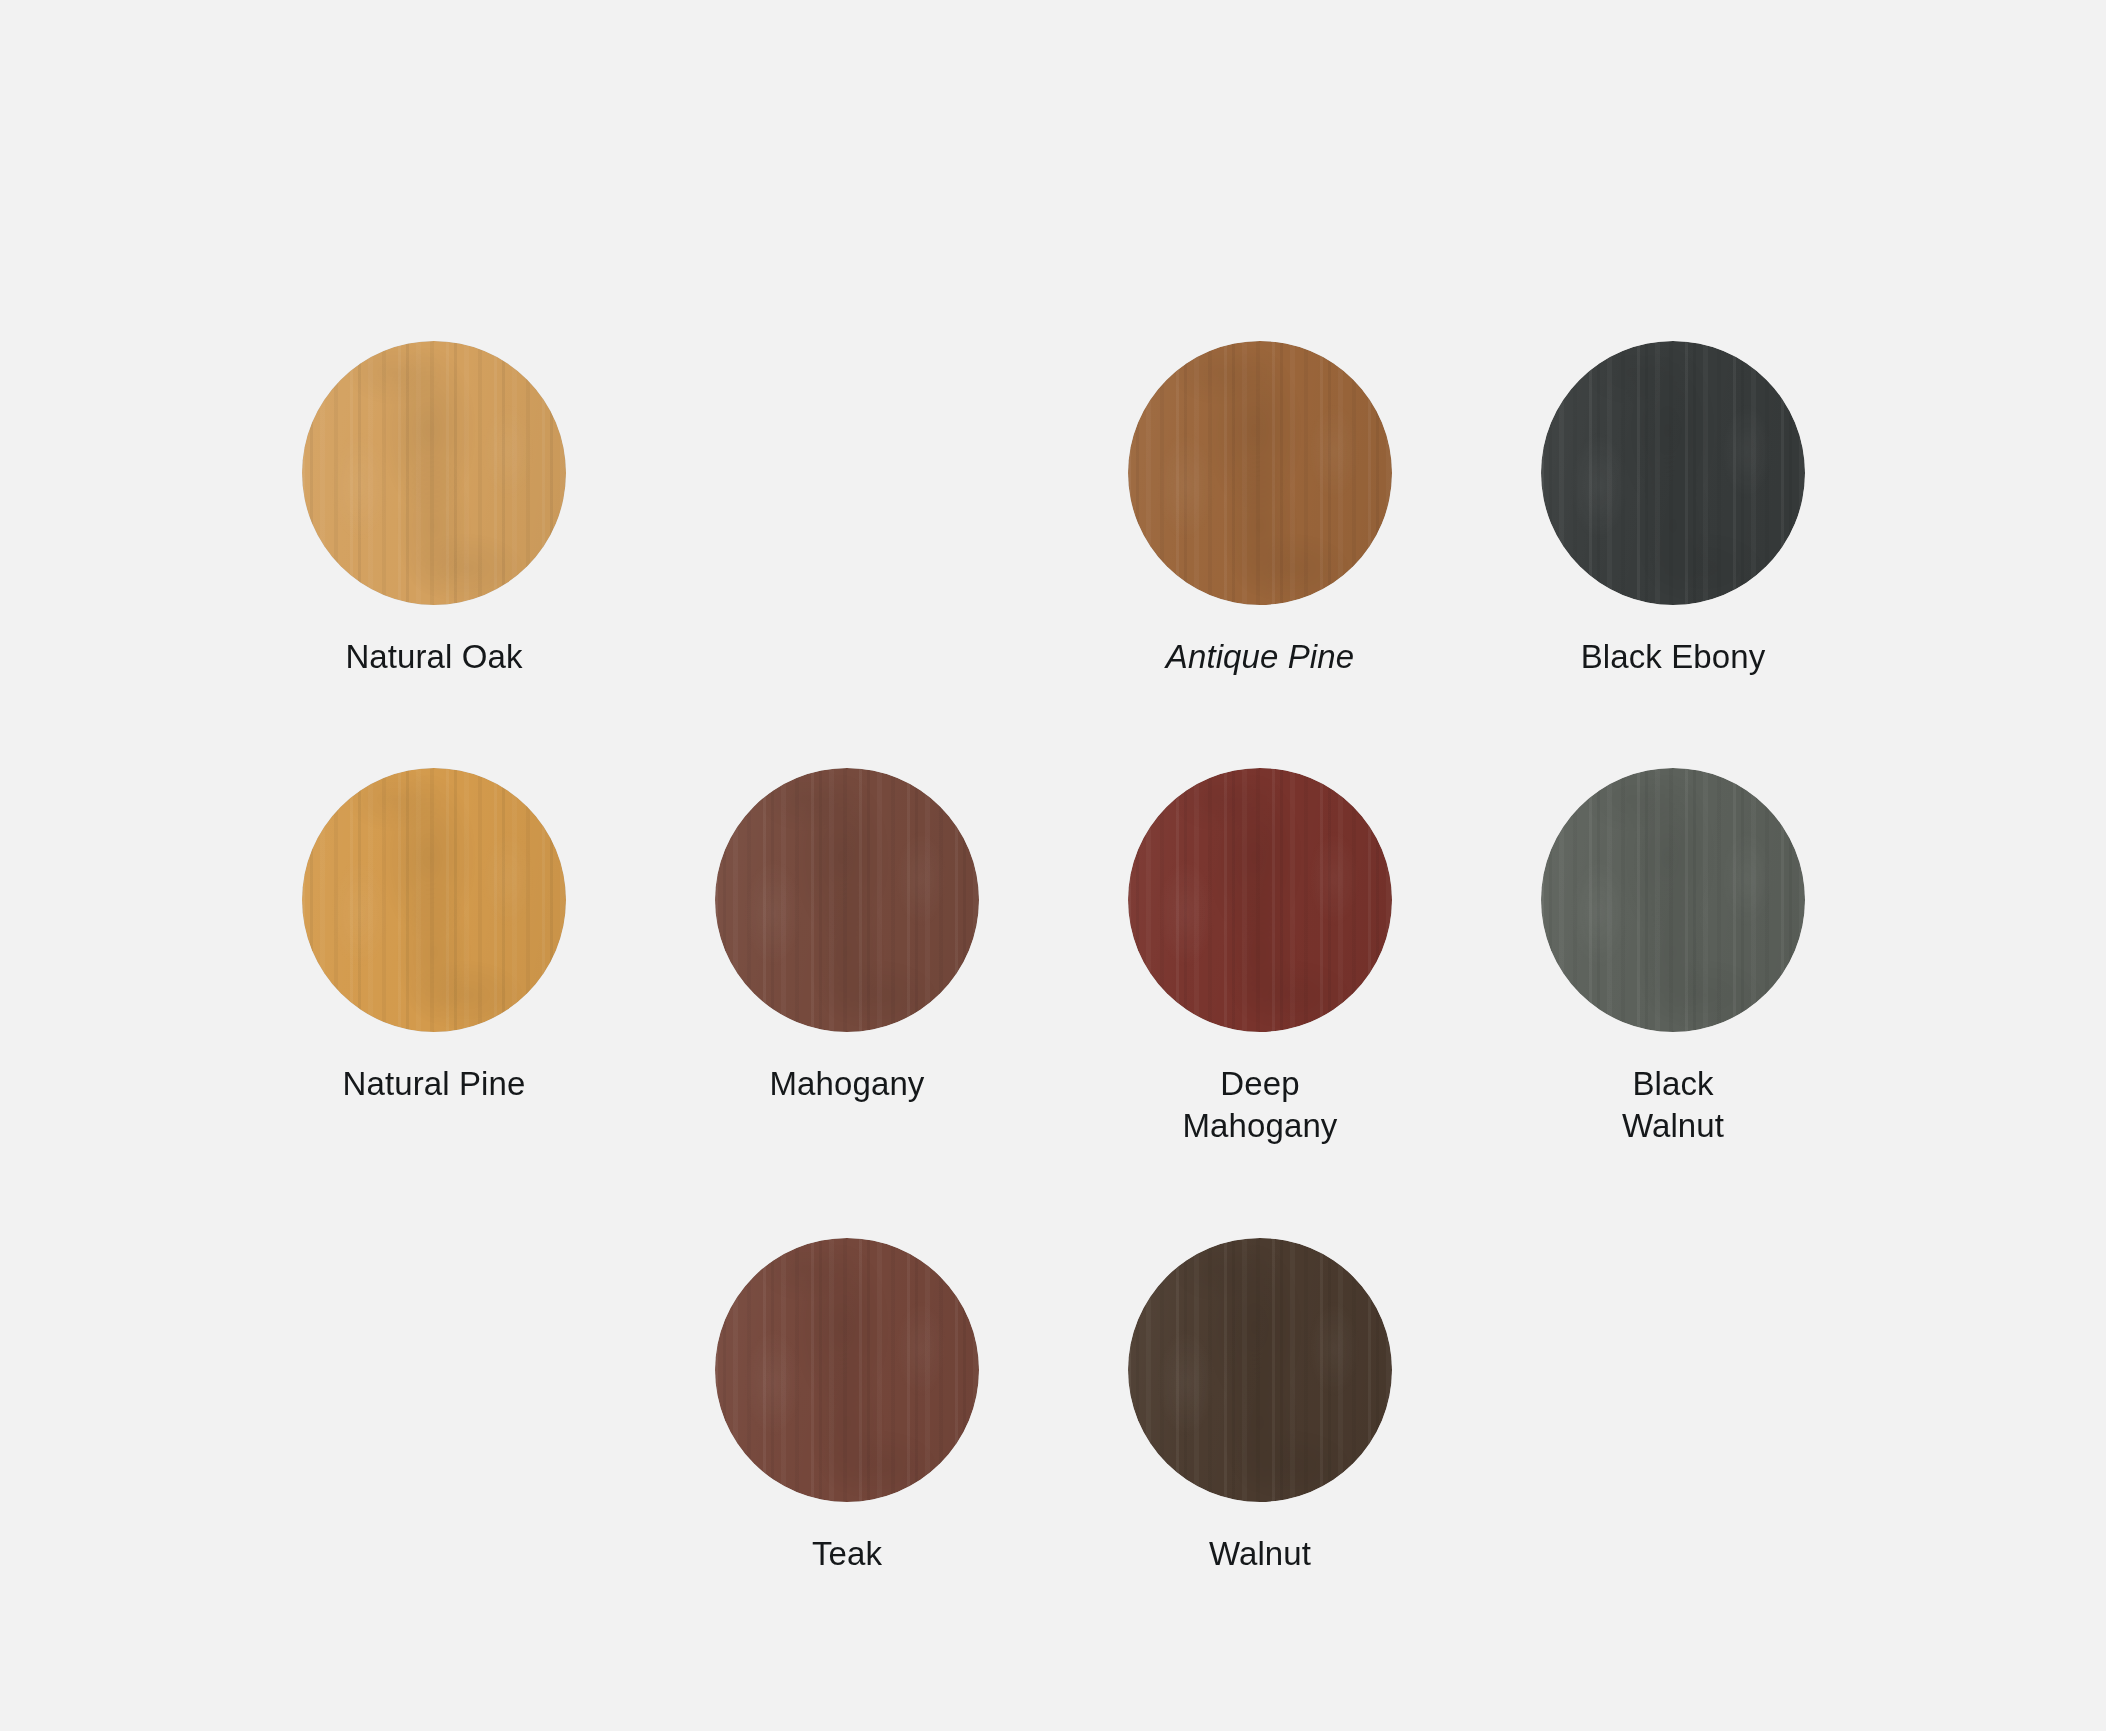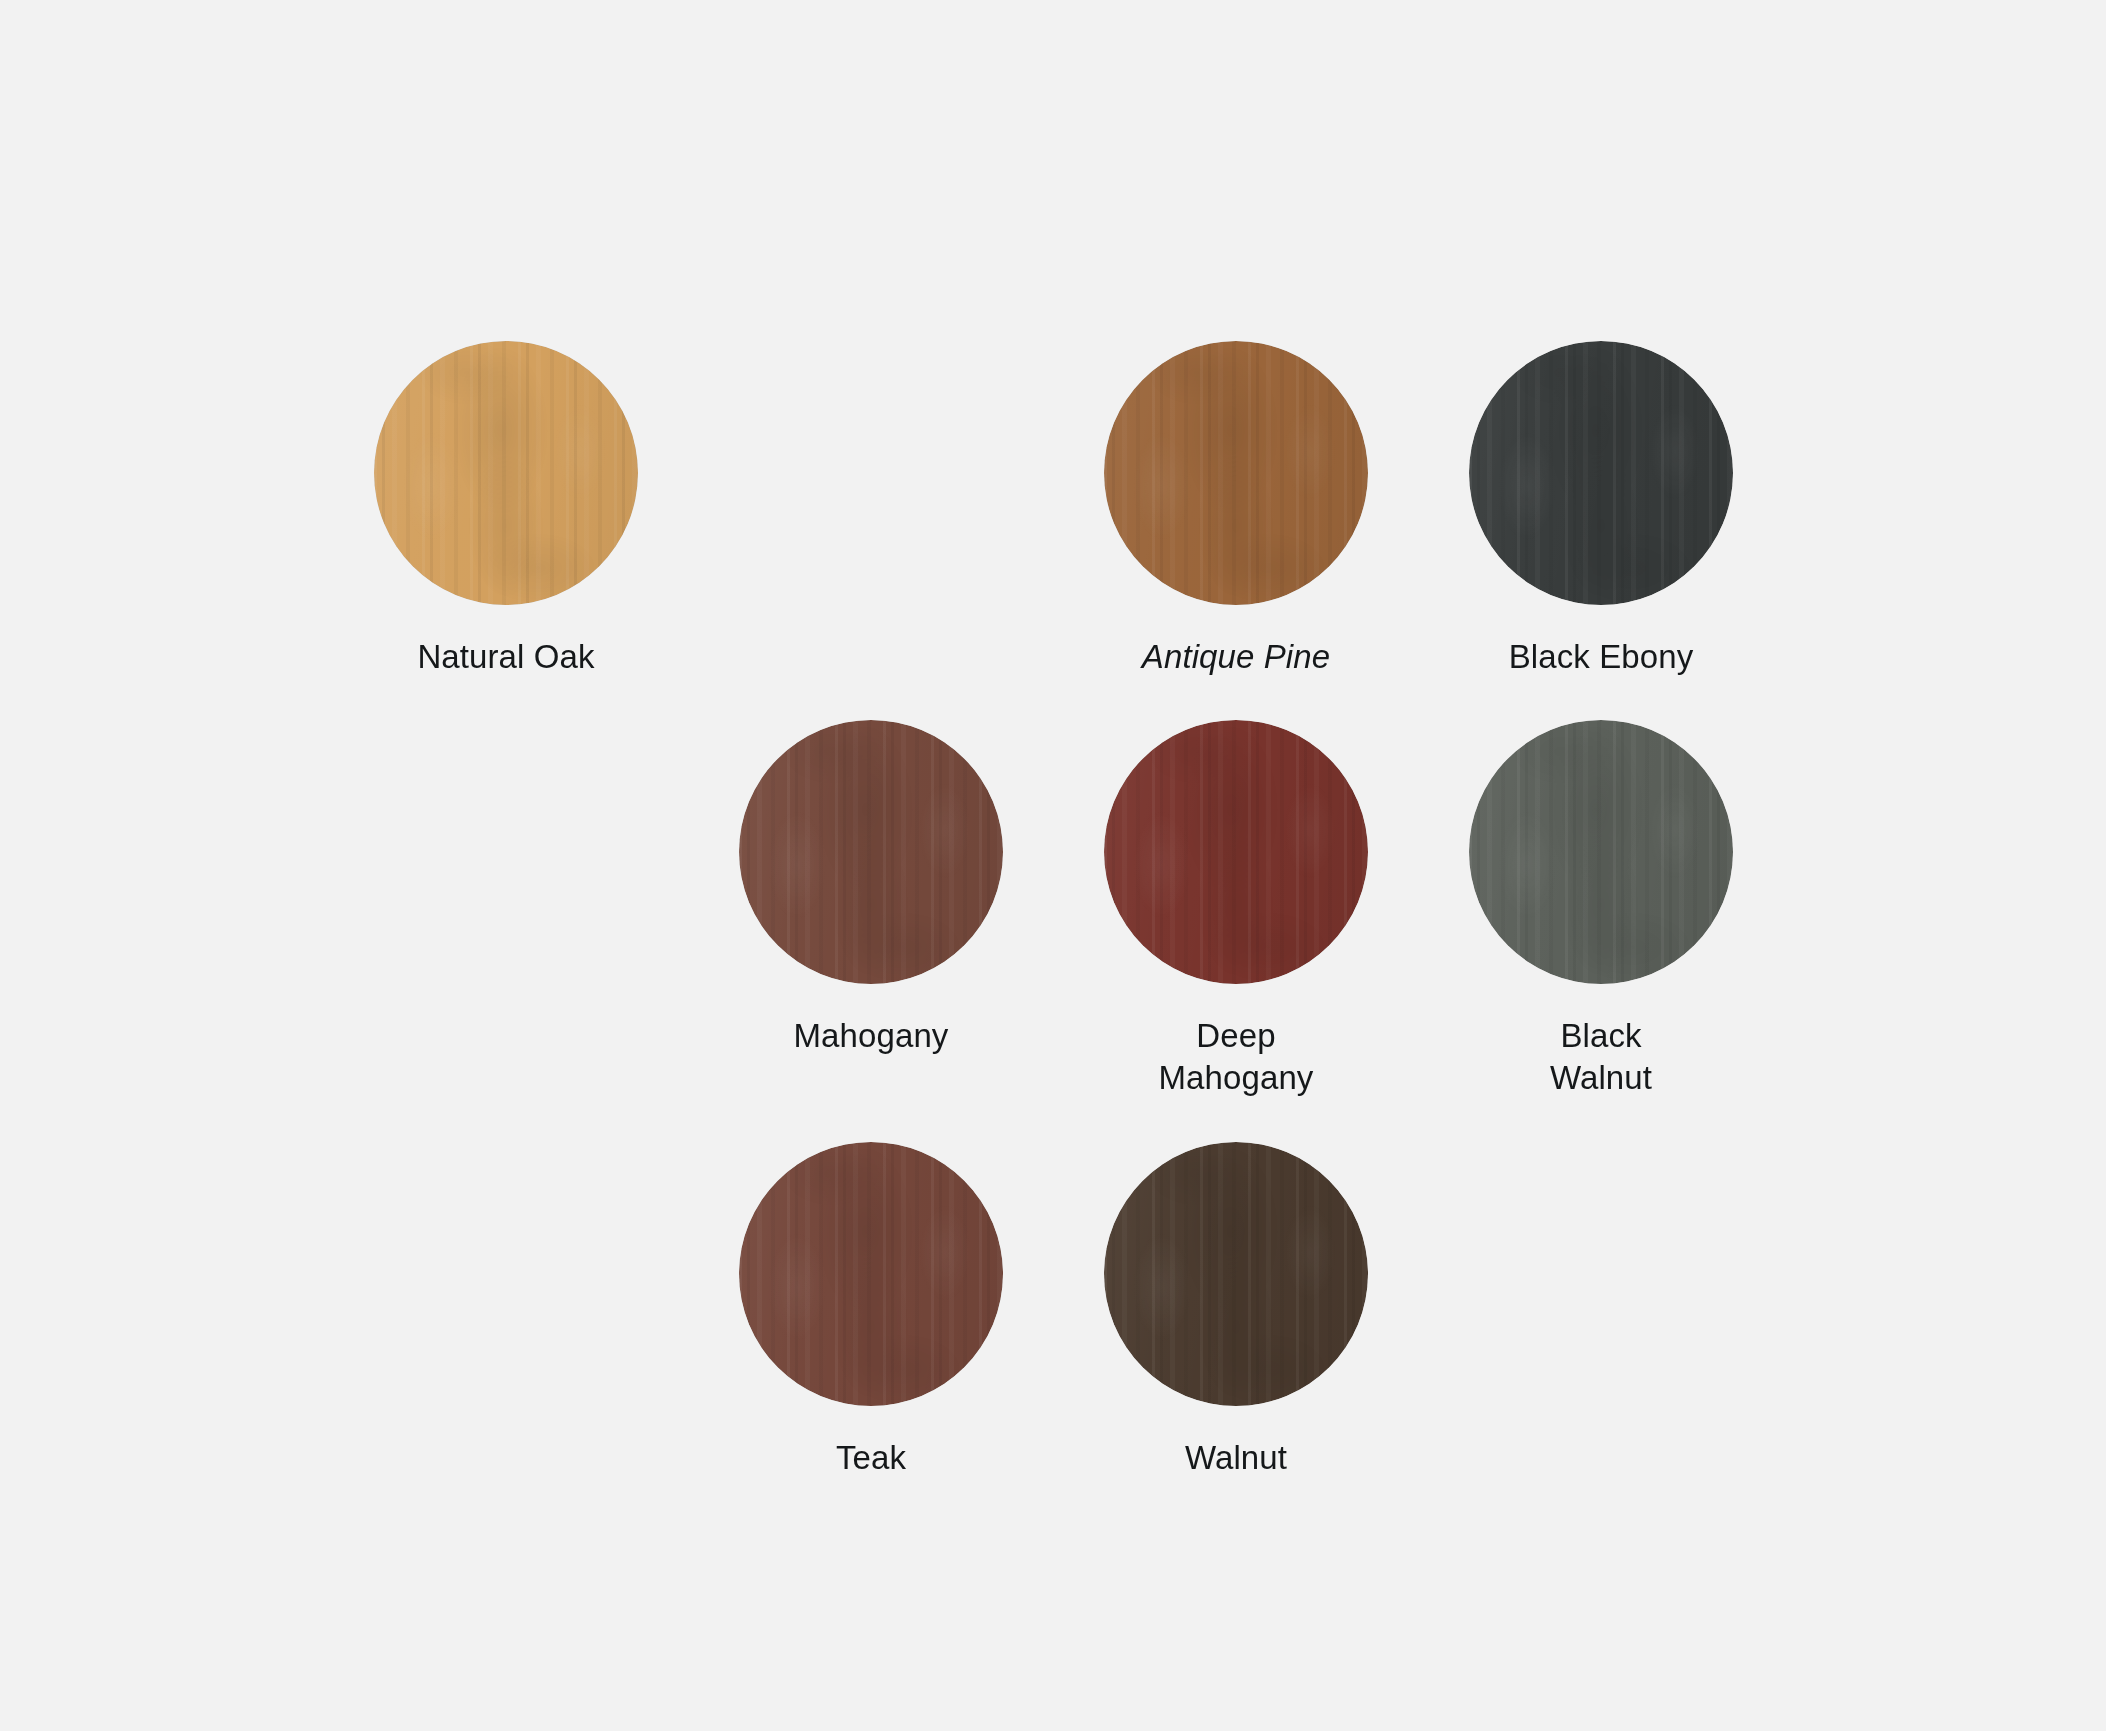--- a/index.html
+++ b/index.html
@@ -28,20 +28,21 @@
     padding-top: 341px;
   }
 
   .swatch-grid {
     display: grid;
     grid-template-columns: repeat(4, 365px);
     grid-auto-rows: auto;
     column-gap: 0px;
     row-gap: 0px;
     justify-items: center;
+    gap: 48px;
   }
 
   .swatch-cell {
     width: 365px;
     display: flex;
     flex-direction: column;
     align-items: center;
     margin-bottom: 42px;
   }
 
@@ -154,20 +155,29 @@
       </div>
       <div class="swatch-cell" style="grid-area: 1 / 4;">
         <div class="swatch-disc">
           <div class="disc-base" style="background: rgb(55, 59, 59);"></div>
           <div class="disc-grain"></div>
           <div class="disc-figure"></div>
           <div class="disc-shade"></div>
         </div>
         <div class="swatch-label">Black Ebony</div>
       </div>
+      <div class="swatch-cell" style="grid-area: 2 / 1;">
+        <div class="swatch-disc">
+          <div class="disc-base" style="background: rgb(211, 154, 76);"></div>
+          <div class="disc-grain"></div>
+          <div class="disc-figure"></div>
+          <div class="disc-shade"></div>
+        </div>
+        <div class="swatch-label">Natural Pine</div>
+      </div>
       <div class="swatch-cell" style="grid-area: 2 / 2;">
         <div class="swatch-disc">
           <div class="disc-base" style="background: rgb(117, 73, 60);"></div>
           <div class="disc-grain"></div>
           <div class="disc-figure"></div>
           <div class="disc-shade"></div>
         </div>
         <div class="swatch-label">Mahogany</div>
       </div>
       <div class="swatch-cell" style="grid-area: 2 / 3;">

